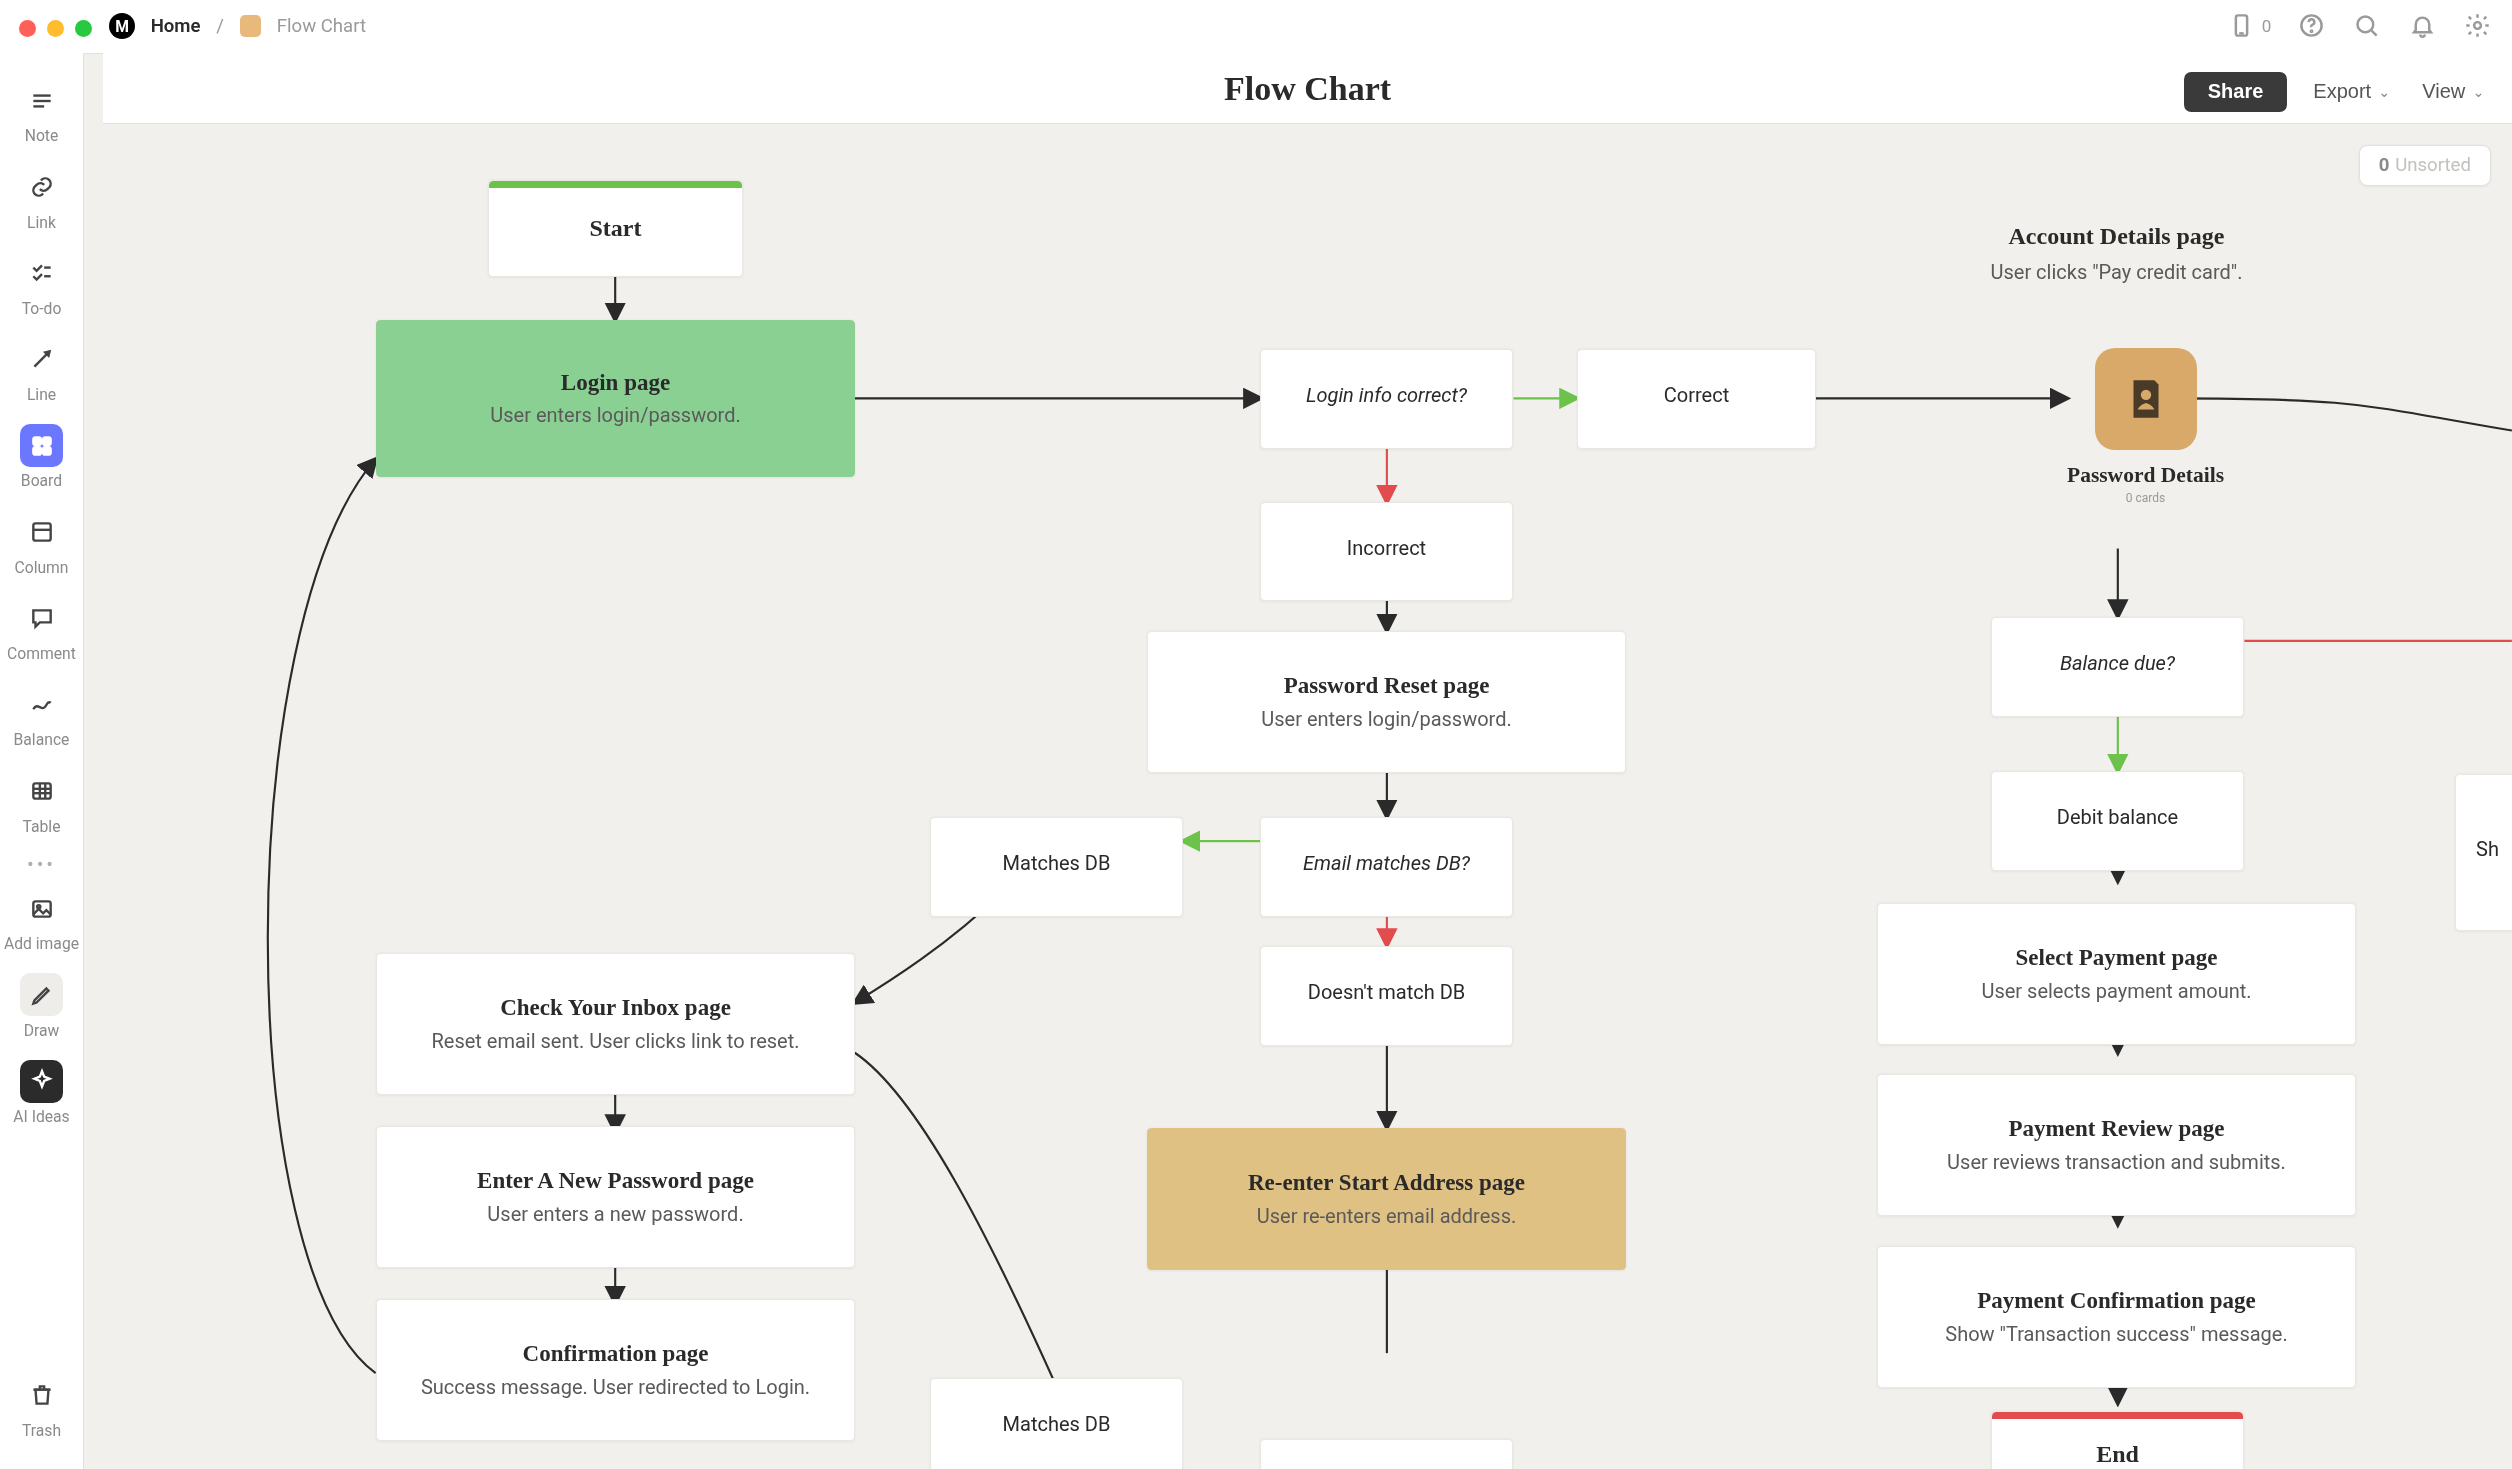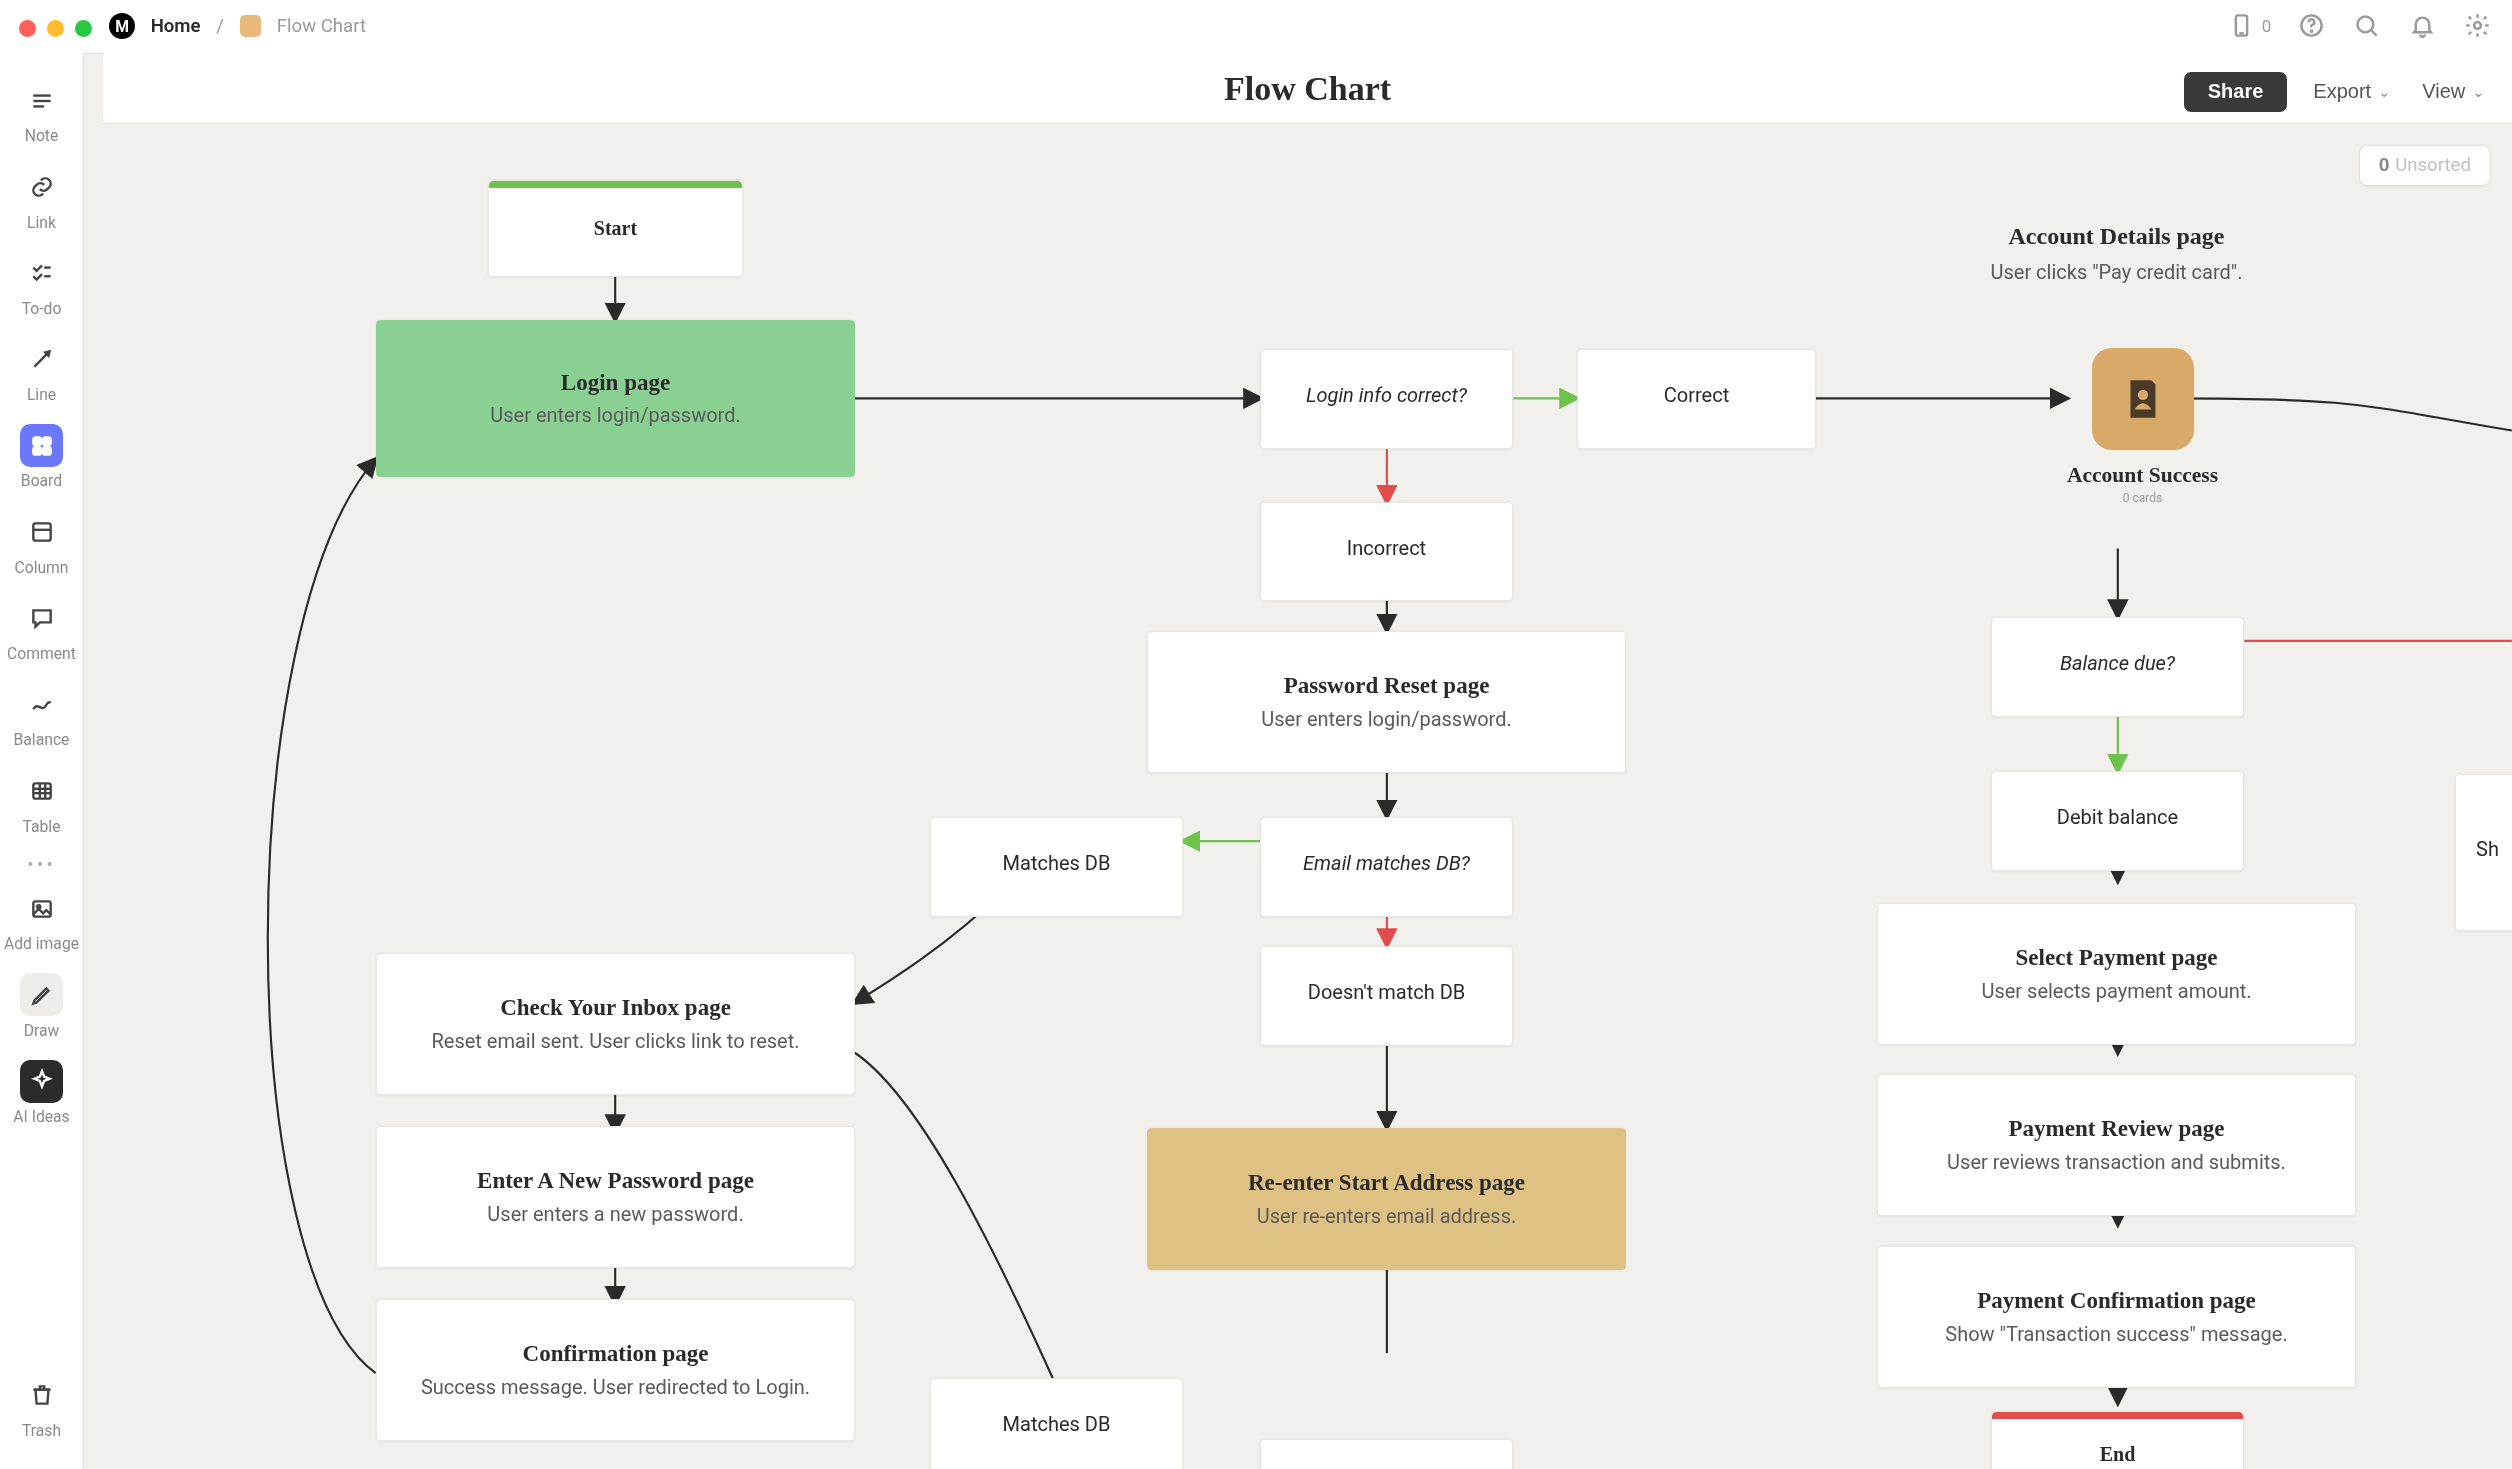--- a/index.html
+++ b/index.html
@@ -54,21 +54,21 @@
   .tool .tlbl{font-size:15.7px;color:#8a8a8a;}
   .tool-sep{width:43px;height:7.2px;margin:4.3px 0 20px;display:flex;align-items:center;justify-content:center;color:#b0b0b0;font-size:20px;letter-spacing:2.9px;}
   .tool-spacer{flex:1;}
   
   .canvas{position:absolute;left:103px;right:0;top:123px;bottom:0;overflow:hidden;}
   .unsorted{position:absolute;right:21.5px;top:21.5px;background:var(--white);border:0.7px solid var(--border);border-radius:8.6px;padding:8.6px 18.6px;font-size:18.6px;color:#c3c1bc;box-shadow:var(--shadow);}
   .unsorted b{color:#8a8a8a;margin-right:5.7px;font-weight:700;}
   .card{position:absolute;background:var(--white);border:0.7px solid #e9e7e1;border-radius:4.3px;box-shadow:var(--shadow);text-align:center;box-sizing:border-box;display:flex;flex-direction:column;align-items:center;justify-content:center;padding:17px 21.5px;}
   .card .title{font-family:var(--serif);font-weight:700;font-size:23px;margin-bottom:7.2px;}
   .card .sub{font-size:20px;color:#5a5a5a;}
-  .card.small .title{font-size:20px;margin-bottom:0;}
+  .card.small .title{font-size:24px;margin-bottom:0;}
   .card.italic .title{font-family:var(--sans);font-style:italic;font-weight:400;font-size:20px;}
   .card.plain .title{font-family:var(--sans);font-weight:400;font-size:20px;}
   .card.green{background:var(--green);border-color:var(--green);}
   .card.tan{background:var(--tan);border-color:var(--tan);}
   .card .topbar{position:absolute;left:0;right:0;top:0;height:7.2px;border-radius:4.3px 4.3px 0 0;}
   svg.edges{position:absolute;left:0;top:0;pointer-events:none;}
   .acct-icon{position:absolute;display:flex;flex-direction:column;align-items:center;}
   .acct-icon .sq{width:102px;height:102px;border-radius:20px;background:#d8a968;display:flex;align-items:center;justify-content:center;}
   .acct-icon .sq svg{width:50px;height:50px;fill:#4a3a28;}
   .acct-icon .lbl1{font-family:var(--serif);font-weight:700;font-size:21.5px;margin-top:13px;}
@@ -403,21 +403,21 @@
   </div>
 
   <div class="acct-icon" style="left:1964px;top:225px">
     <div class="sq">
       <svg viewBox="0 0 24 24">
           <path d="M6 3h10l2 2v16H6z"></path>
           <circle cx="12" cy="10" r="2.5" fill="#d8a968"></circle>
           <path d="M8 17c1-2 3-3 4-3s3 1 4 3" fill="#d8a968"></path>
         </svg>
     </div>
-    <div class="lbl1">Account Success</div>
+    <div class="lbl1">Password Details</div>
     <div class="lbl2">0 cards</div>
   </div>
 
   <div class="card italic" style="left:1888px;top:494px;width:253px;height:100px">
     <div class="title">Balance due?</div>
   </div>
   <div class="card plain" style="left:1888px;top:648px;width:253px;height:100px">
     <div class="title">Debit balance</div>
   </div>
   <div class="card plain" style="left:2352px;top:651px;width:129px;height:157px;align-items:flex-start;padding-left:20px">

